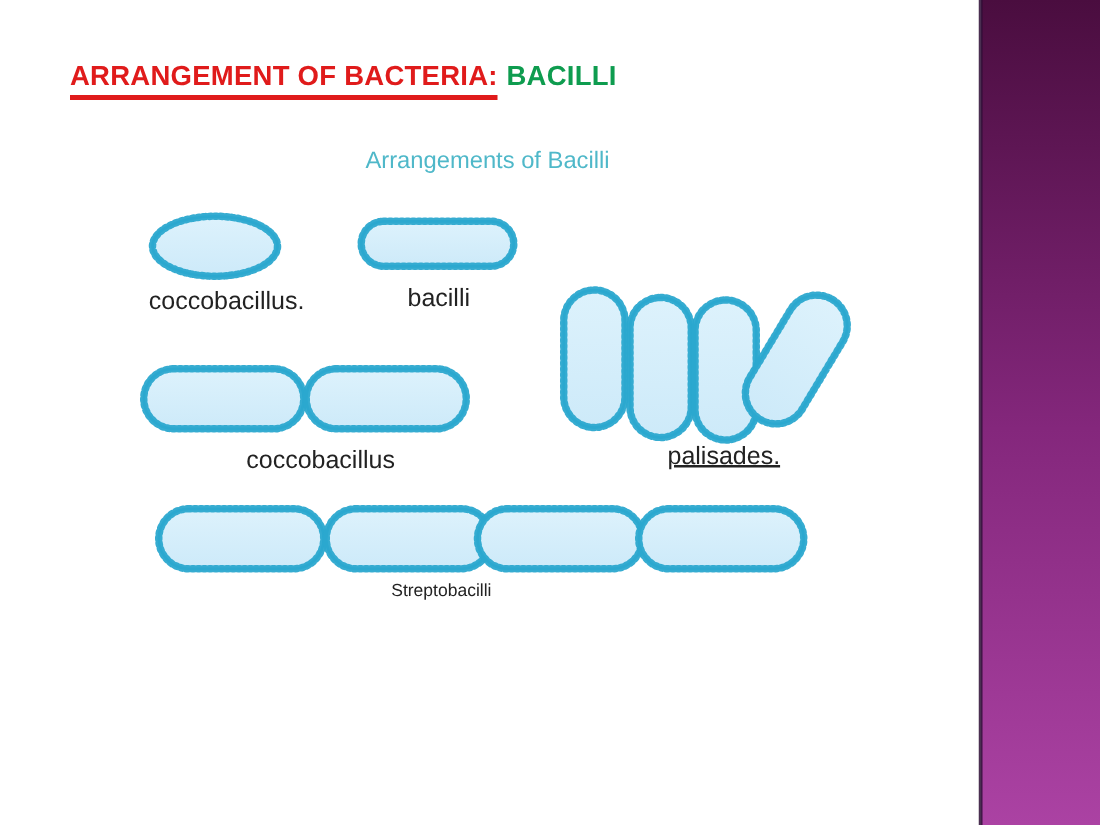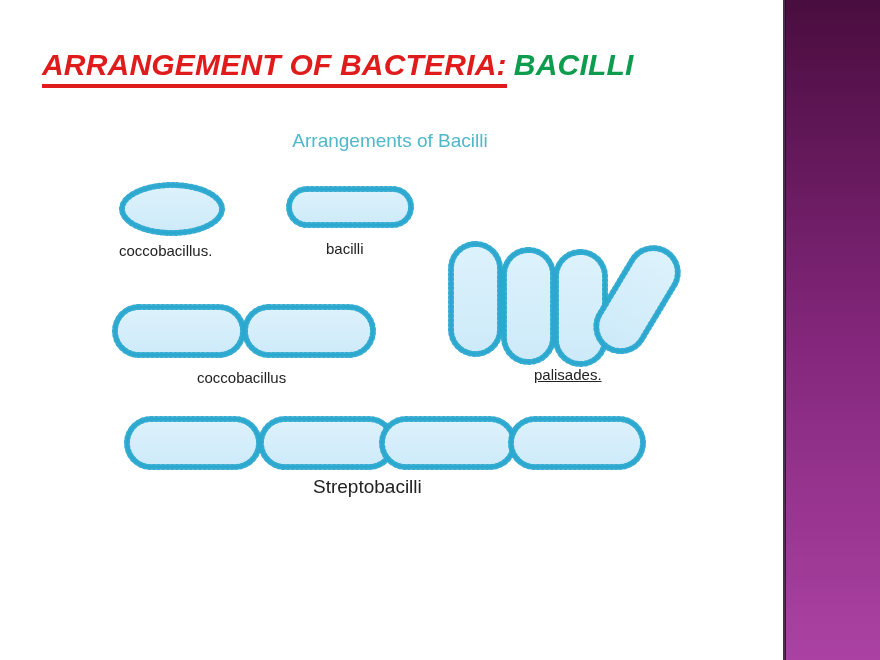--- a/index.html
+++ b/index.html
@@ -40,43 +40,42 @@
     position: absolute;
     left: 2px;
     top: 0;
     right: 0;
     height: 100%;
   }
 
   
   #slide-title {
     position: absolute;
-    left: 42px;
+    left: 56px;
     top: 48px;
     white-space: nowrap;
-    font-size: 30px;
+    font-size: 22px;
     font-weight: bold;
     letter-spacing: .2px;
-    font-style: italic;
   }
   #slide-title .seg-main {
     color: #e01b1b;
     border-bottom: 4px solid #e01b1b;
     padding-bottom: 3px;
   }
   #slide-title .seg-accent {
     color: #0e9c4f;
     padding-left: 7px;
   }
 
   
   #figure {
     position: absolute;
     left: 0;
-    top: 12px;
+    top: 0;
     width: 780px;
     height: 483px;
     padding-left: 44px;
   }
   #figure-heading {
     position: absolute;
     left: 0;
     top: 118px;
     width: 780px;
     text-align: center;
@@ -89,21 +88,21 @@
     position: absolute;
     left: 0;
     top: 0;
     width: 780px;
     height: 660px;
     overflow: visible;
   }
 
   .cell-label {
     position: absolute;
-    font-size: 15px;
+    font-size: 20px;
     color: #222222;
     white-space: nowrap;
     font-family: "Liberation Sans", sans-serif;
   }
 </style>
 </head>
 <body>
 
 <div id="slide" style="background: rgb(255, 255, 255);">
 
@@ -182,16 +181,16 @@
     </svg>
 
     <div class="cell-label" style="left:119px; top:230px;">coccobacillus.</div>
 
     <div class="cell-label" style="left:326px; top:228px;">bacilli</div>
 
     <div class="cell-label" style="left:197px; top:357px;">coccobacillus</div>
 
     <div class="cell-label" style="left:534px; top:354px;text-decoration:underline;">palisades.</div>
 
-    <div class="cell-label" style="left:313px; top:464px; font-size:19px;">Streptobacilli</div>
+    <div class="cell-label" style="left:313px; top:464px; font-size:14px;">Streptobacilli</div>
 
   </div>
 </div>
 
 </body></html>

